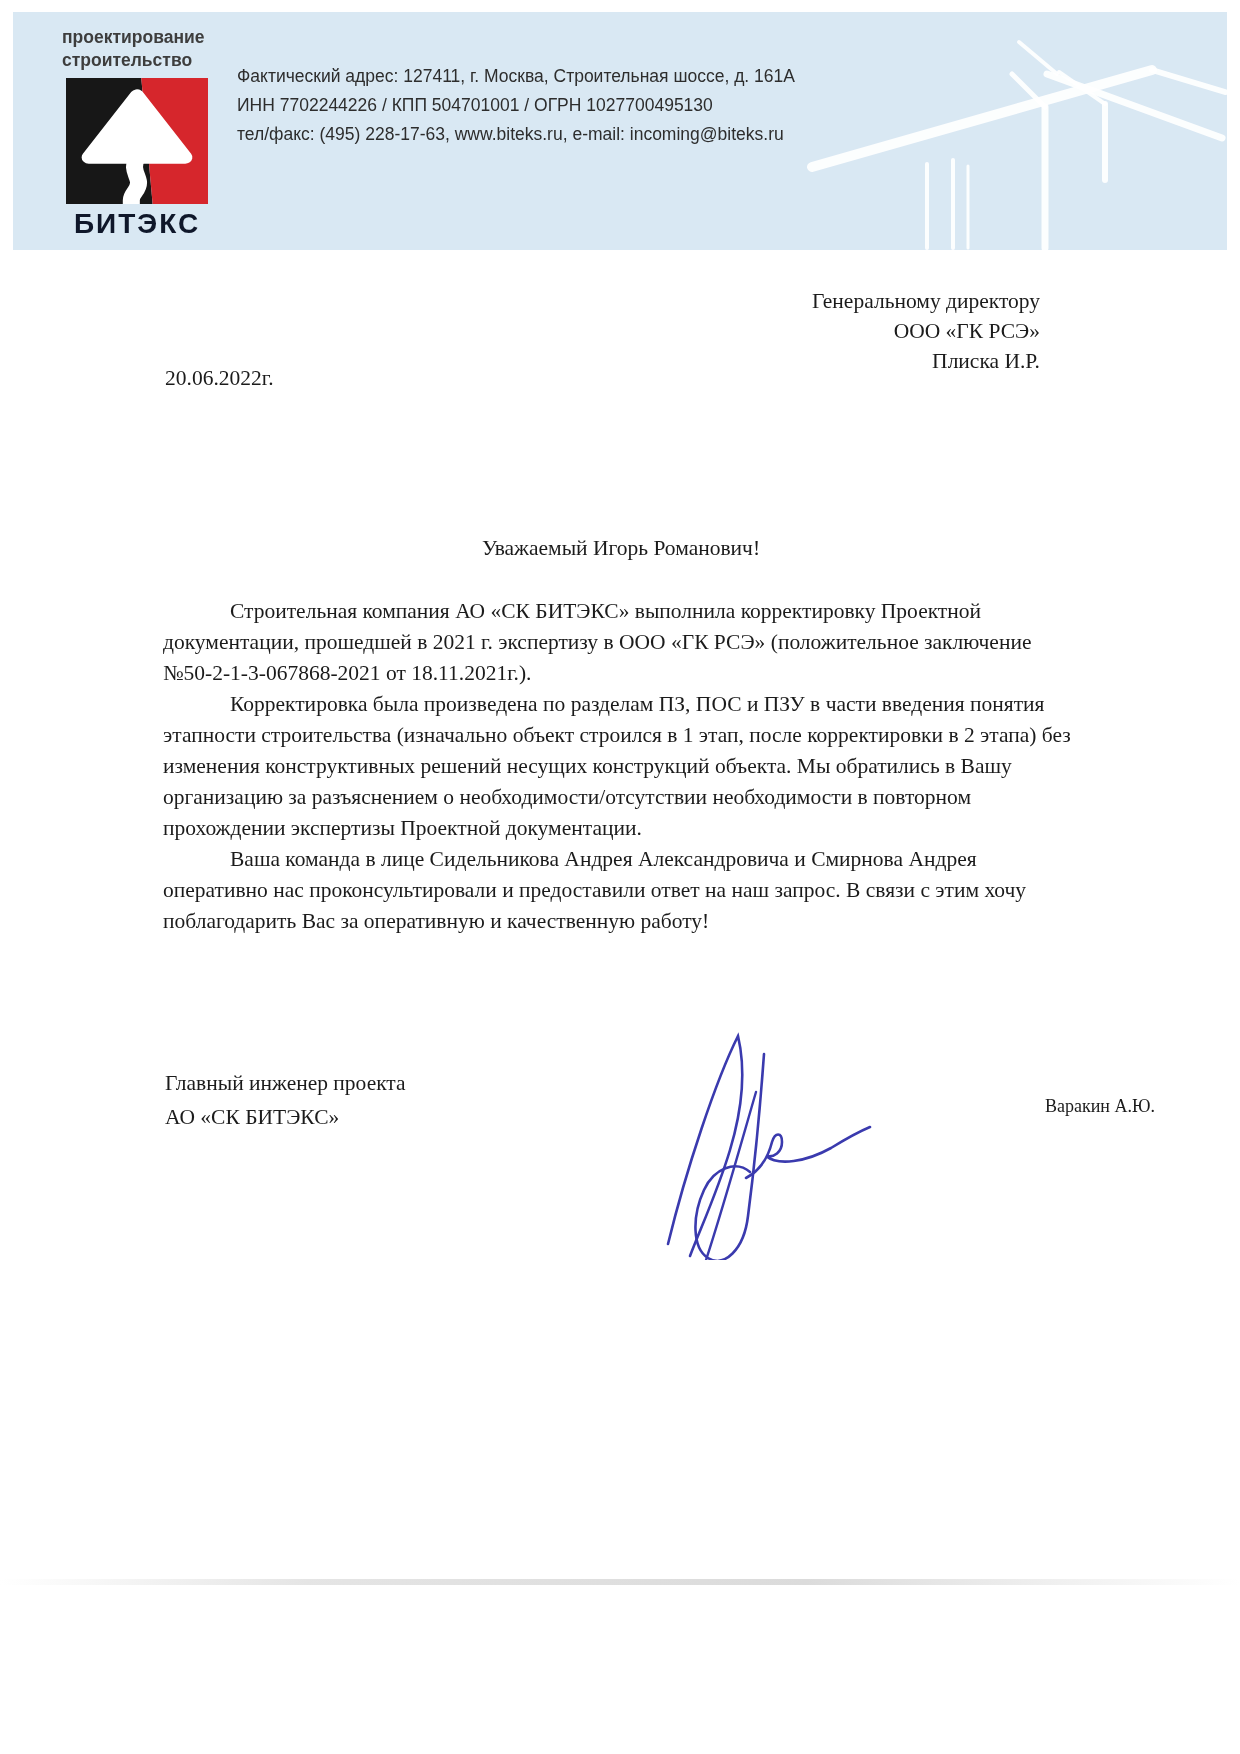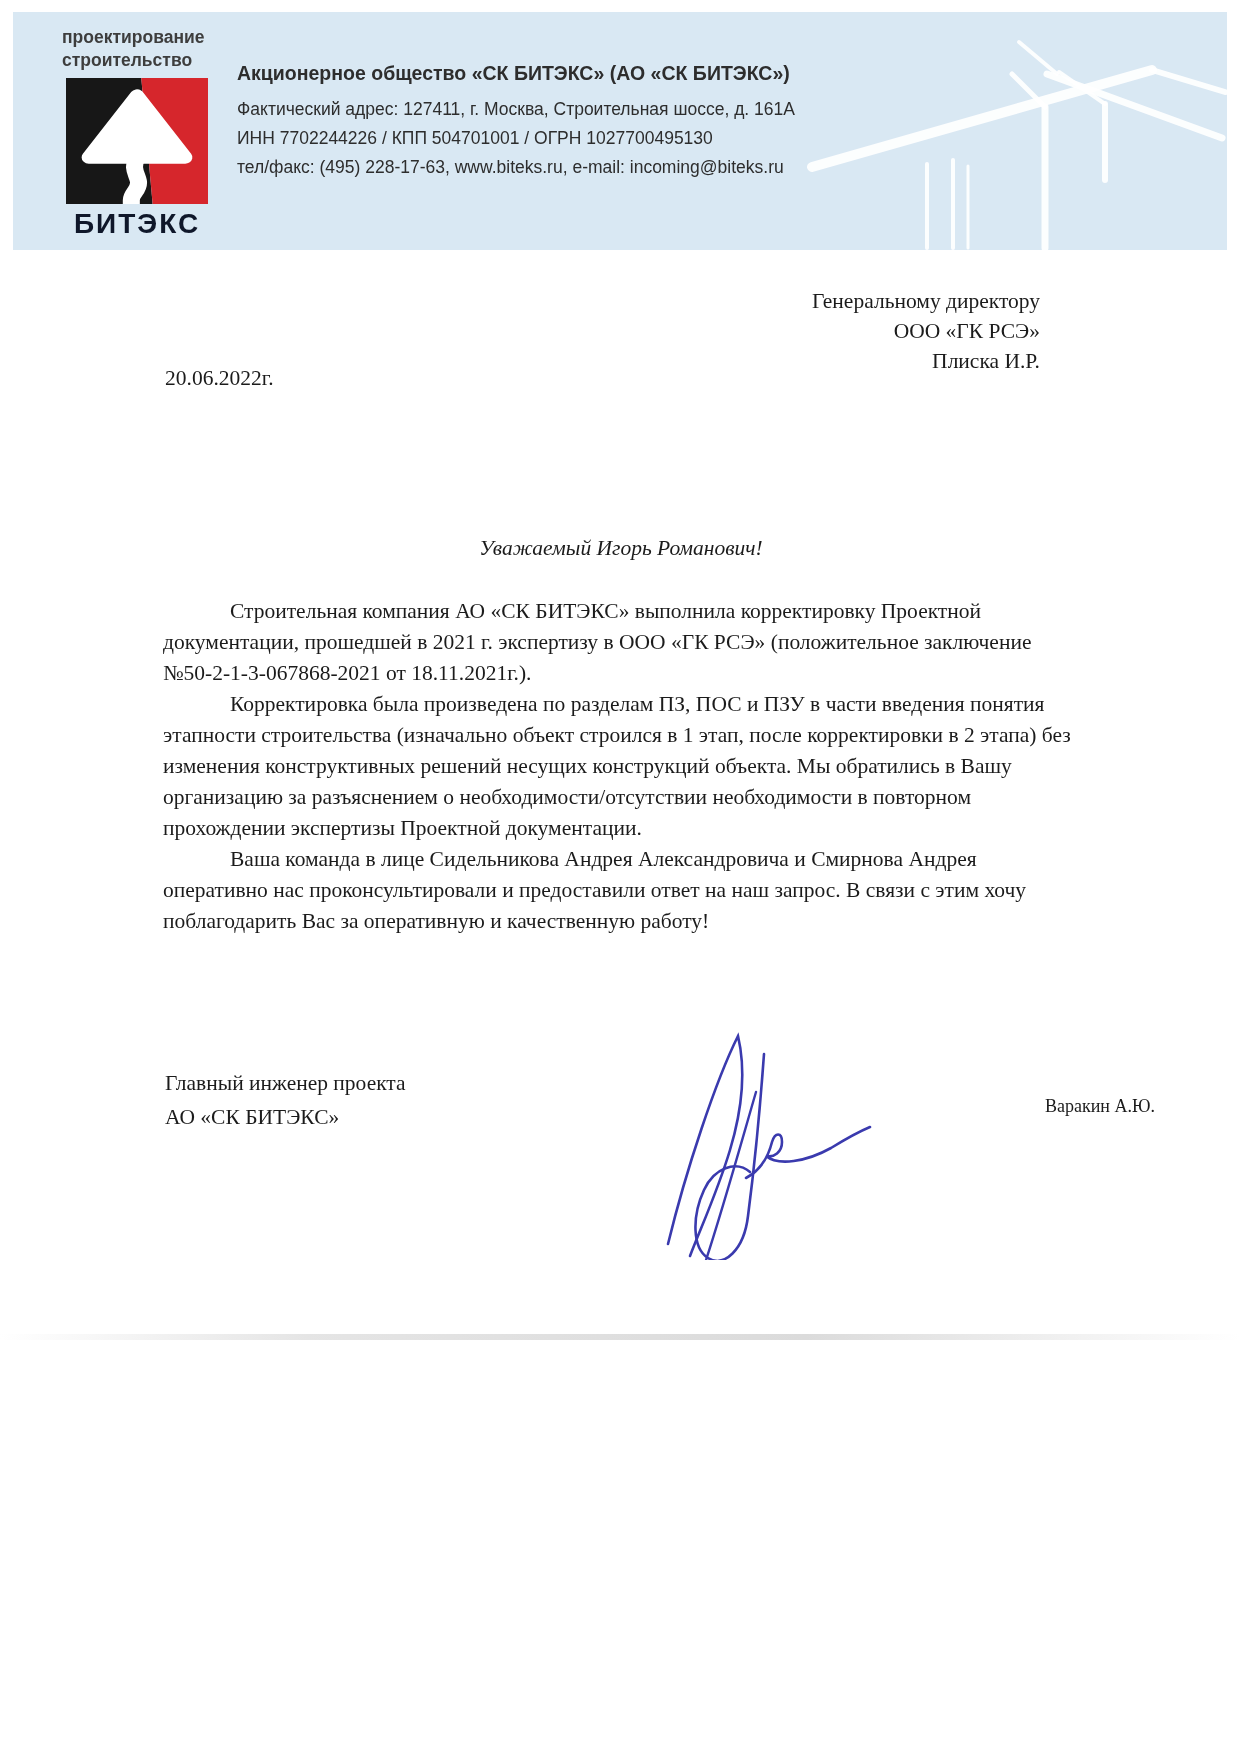--- a/index.html
+++ b/index.html
@@ -1,17 +1,17 @@
 <!DOCTYPE html>
 <html style="--band-bg: #d9e8f3; --logo-red: #d6262c; --logo-black: #171717; --ink-blue: #3a3aae; --text: #1b1b1b;"><head>
 <meta charset="utf-8">
 <style>
   html,body { margin:0; padding:0; background:#ffffff; }
   .page {
-    position:relative; width:1240px; height:1340px; background:#ffffff;
+    position:relative; width:1240px; height:1585px; background:#ffffff;
     font-family:"Liberation Serif", serif; color:var(--text,#1b1b1b); overflow:hidden;
   }
 
   
   .letterhead {
     position:absolute; left:13px; top:12px; width:1214px; height:238px;
     background:var(--band-bg,#d9e8f3);
   }
   .crane-svg { position:absolute; right:0; top:0; }
 
@@ -35,21 +35,21 @@
   .company-line { font-size:17.5px; line-height:29px; margin:0; }
 
   
   .recipient {
     position:absolute; top:286px; right:200px; text-align:right;
     font-size:21.5px; line-height:30px;
   }
   .date-line { position:absolute; left:165px; top:366px; font-size:21.5px; }
   .salutation {
     position:absolute; left:163px; top:536px; width:916px;
-    text-align:center; font-size:21.5px;font-style:italic;
+    text-align:center; font-size:21.5px;
   }
   .body-text { position:absolute; left:163px; top:596px; width:916px; font-size:21.5px; line-height:31px; }
   .body-text p { margin:0; text-indent:67px; }
 
   .sig-position { position:absolute; left:165px; top:1066px; font-size:21.5px; line-height:34px; }
   .sig-name { position:absolute; top:1096px; right:85px; font-size:18px; }
   .signature-svg { position:absolute; left:596px; top:1020px; }
 
   .scan-edge {
     position:absolute; left:0; right:0; bottom:0; height:6px; opacity:.75;
@@ -87,21 +87,20 @@
     <svg class="logo-square" viewBox="0 0 100 100" preserveAspectRatio="none">
       <polygon points="0,0 53,0 61,100 0,100" style="fill:var(--logo-black,#171717)"></polygon>
       <polygon points="53,0 100,0 100,100 61,100" style="fill:var(--logo-red,#d6262c)"></polygon>
       <polygon points="50,14 84,63 16,63" style="fill:#ffffff;stroke:#ffffff;stroke-width:10" stroke-linejoin="round"></polygon>
       <path d="M50,63 c-4,9 0,13 1,19 c1,7 -5,9 -5,15 l0,3" style="stroke:#ffffff;stroke-width:12;fill:none" stroke-linecap="round"></path>
     </svg>
 
     <div class="logo-word">БИТЭКС</div>
 
     <div class="company-info">
-      <p class="company-name">Акционерное общество «СК БИТЭКС» (АО «СК БИТЭКС»)</p>
       <p class="company-line">Фактический адрес: 127411, г. Москва, Строительная шоссе, д. 161А</p>
       <p class="company-line">ИНН 7702244226 / КПП 504701001 / ОГРН 1027700495130</p>
       <p class="company-line">тел/факс: (495) 228-17-63, www.biteks.ru, e-mail: incoming@biteks.ru</p>
     </div>
   </div>
 
   <div class="recipient">
     <div>Генеральному директору</div>
     <div>ООО «ГК РСЭ»</div>
     <div>Плиска И.Р.</div>

